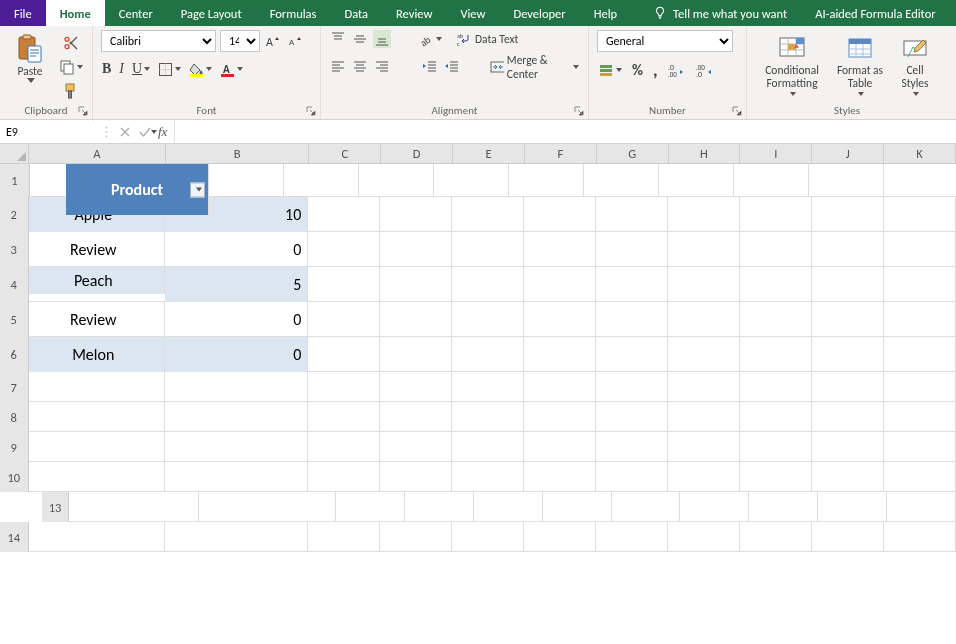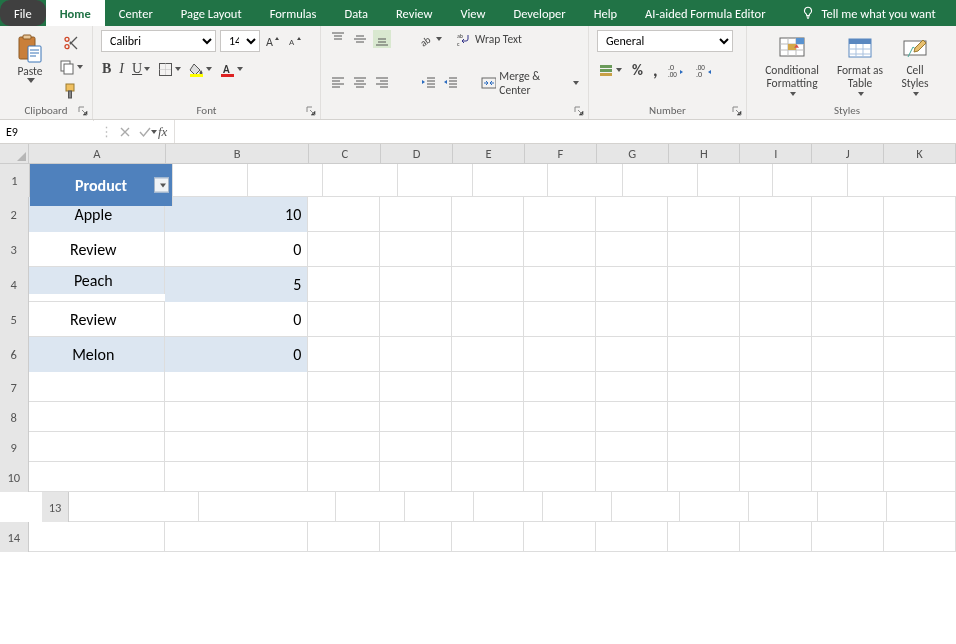--- a/index.html
+++ b/index.html
@@ -1,21 +1,21 @@
 <!DOCTYPE html>
 <html><head>
 <meta charset="utf-8">
 <style>
   * { box-sizing: border-box; margin: 0; padding: 0; font-family: "Segoe UI", Calibri, Arial, sans-serif; }
   body { background: #fff; width: 956px; height: 644px; overflow: hidden; user-select: none; }
 
   
   .tabs { display: flex; align-items: stretch; background: #217346; color: #fff; height: 26px; font-size: 12.5px; }
   .tab { padding: 0 14px; display: flex; align-items: center; cursor: pointer; }
-  .tab.file { background: #404040; border-radius: 10px; }
+  .tab.file { background: #4c1d95; }
   .tab.active { background: #fff; color: #217346; font-weight: 600; }
   .tellme { display: flex; align-items: center; gap: 6px; margin-left: 8px; }
   .tellme svg { width: 14px; height: 14px; }
 
   
   .ribbon { display: flex; align-items: stretch; height: 94px; background: #f3f2f1; border-bottom: 1px solid #d4d2cf; font-size: 11.5px; color: #444; }
   .group   { position: relative; display: flex; flex-direction: column; padding: 4px 8px 14px; border-right: 1px solid #e1dfdd; }
   .group:last-child { border-right: none; }
   .group-label { position: absolute; bottom: 2px; left: 0; right: 0; text-align: center; font-size: 11px; color: #666; }
   .dlg-launch { position: absolute; bottom: 2px; right: 3px; width: 12px; height: 12px; }
@@ -79,28 +79,28 @@
   <div class="tab file">File</div>
   <div class="tab active">Home</div>
   <div class="tab">Center</div>
   <div class="tab">Page Layout</div>
   <div class="tab">Formulas</div>
   <div class="tab">Data</div>
   <div class="tab">Review</div>
   <div class="tab">View</div>
   <div class="tab">Developer</div>
   <div class="tab">Help</div>
-  <div class="tab">AI-aided Formula Editor</div>
   <div class="tab tellme">
     <svg viewBox="0 0 16 16">
         <path fill="none" stroke="#fff" stroke-width="1.2" d="M8 1.5a4 4 0 0 0-2.3 7.3c.5.4.8 1 .8 1.6V11h3v-.6c0-.6.3-1.2.8-1.6A4 4 0 0 0 8 1.5z"></path>
         <path stroke="#fff" stroke-width="1.2" d="M6.5 12.5h3M7 14h2"></path>
       </svg>
     <span>Tell me what you want</span>
   </div>
+  <div class="tab">AI-aided Formula Editor</div>
 </div>
 
 <div class="ribbon">
 
   <div class="group" style="flex:0 0 auto;">
     <div class="row" style="align-items:flex-start;">
       <div class="clip-paste">
         <svg width="26" height="30" viewBox="0 0 26 30">
             <rect x="2" y="3" width="16" height="22" rx="1.5" fill="#c97f3a" stroke="#8b5a25"></rect>
             <rect x="6" y="1" width="8" height="4" rx="1" fill="#e8c79a" stroke="#8b5a25"></rect>
@@ -227,25 +227,25 @@
             <div class="dd-triangle"></div>
           </span>
       </div>
       <div class="row" style="gap:4px; margin-left:12px;">
         <span class="icon-btn">
           <svg width="16" height="16">
               <text x="1" y="7" font-size="6" fill="#444">ab</text>
               <path d="M12 4v4a2 2 0 0 1-2 2H6m0 0 2-2m-2 2 2 2" fill="none" stroke="#338"></path>
               <text x="1" y="15" font-size="6" fill="#444">c</text>
             </svg>
-          <span style="margin-left:3px;">Wrap Text</span>
-        </span>
-      </div>
-    </div>
-    <div class="row" style="margin-top:20px; gap:8px;">
+          <span style="margin-left:3px;">Data Text</span>
+        </span>
+      </div>
+    </div>
+    <div class="row" style="margin-top:4px; gap:16px;">
       <div class="row" style="gap:4px; width:80px;">
         <span class="icon-btn">
             <svg width="16" height="16">
               <path stroke="#555" d="M2 3h12M2 6h8M2 9h12M2 12h8"></path>
             </svg>
           </span>
         <span class="icon-btn">
             <svg width="16" height="16">
               <path stroke="#555" d="M2 3h12M4 6h8M2 9h12M4 12h8"></path>
             </svg>
@@ -274,20 +274,21 @@
         <span class="icon-btn">
           <svg width="16" height="16">
               <rect x="1" y="3" width="14" height="10" fill="none" stroke="#666"></rect>
               <path d="M3 8h4m0 0L5 6m2 2L5 10M13 8H9m0 0 2-2m-2 2 2 2" stroke="#2a6bbf" fill="none"></path>
             </svg>
           <span style="margin-left:3px;">Merge &amp; Center</span>
           <div class="dd-triangle" style="margin-left:4px;"></div>
         </span>
       </div>
     </div>
+    <span class="group-label">Alignment</span>
     <span class="dlg-launch"><svg viewBox="0 0 12 12">
           <path d="M2 2h5M2 2v5" stroke="#888"></path>
           <path d="M5 5 10 10M10 6v4H6" stroke="#888"></path>
         </svg></span>
   </div>
 
   <div class="group" style="flex:0 0 auto; width:158px;">
     <div class="row">
         <select class="num-format"><option>General</option></select>
       </div>
@@ -407,21 +408,21 @@
       <div class="colhead" style="width:75px;">E</div>
       <div class="colhead" style="width:75px;">F</div>
       <div class="colhead" style="width:75px;">G</div>
       <div class="colhead" style="width:75px;">H</div>
       <div class="colhead" style="width:75px;">I</div>
       <div class="colhead" style="width:75px;">J</div>
       <div class="colhead" style="width:75px;">K</div>
     </div>
     <div class="body-row" style="height:33px;">
       <div class="rowhead" style="height:33px;">1</div>
-      <div class="cell tbl-head" style="width:143px;height:42px;">Product<span class="filter">
+      <div class="cell tbl-head" style="width:143px;height:51px;margin-left:36px;">Product<span class="filter">
           <div class="dd-triangle"></div>
         </span></div>
       <div class="cell" style="width:75px;height:33px;"></div>
       <div class="cell" style="width:75px;height:33px;"></div>
       <div class="cell" style="width:75px;height:33px;"></div>
       <div class="cell" style="width:75px;height:33px;"></div>
       <div class="cell" style="width:75px;height:33px;"></div>
       <div class="cell" style="width:75px;height:33px;"></div>
       <div class="cell" style="width:75px;height:33px;"></div>
       <div class="cell" style="width:75px;height:33px;"></div>

